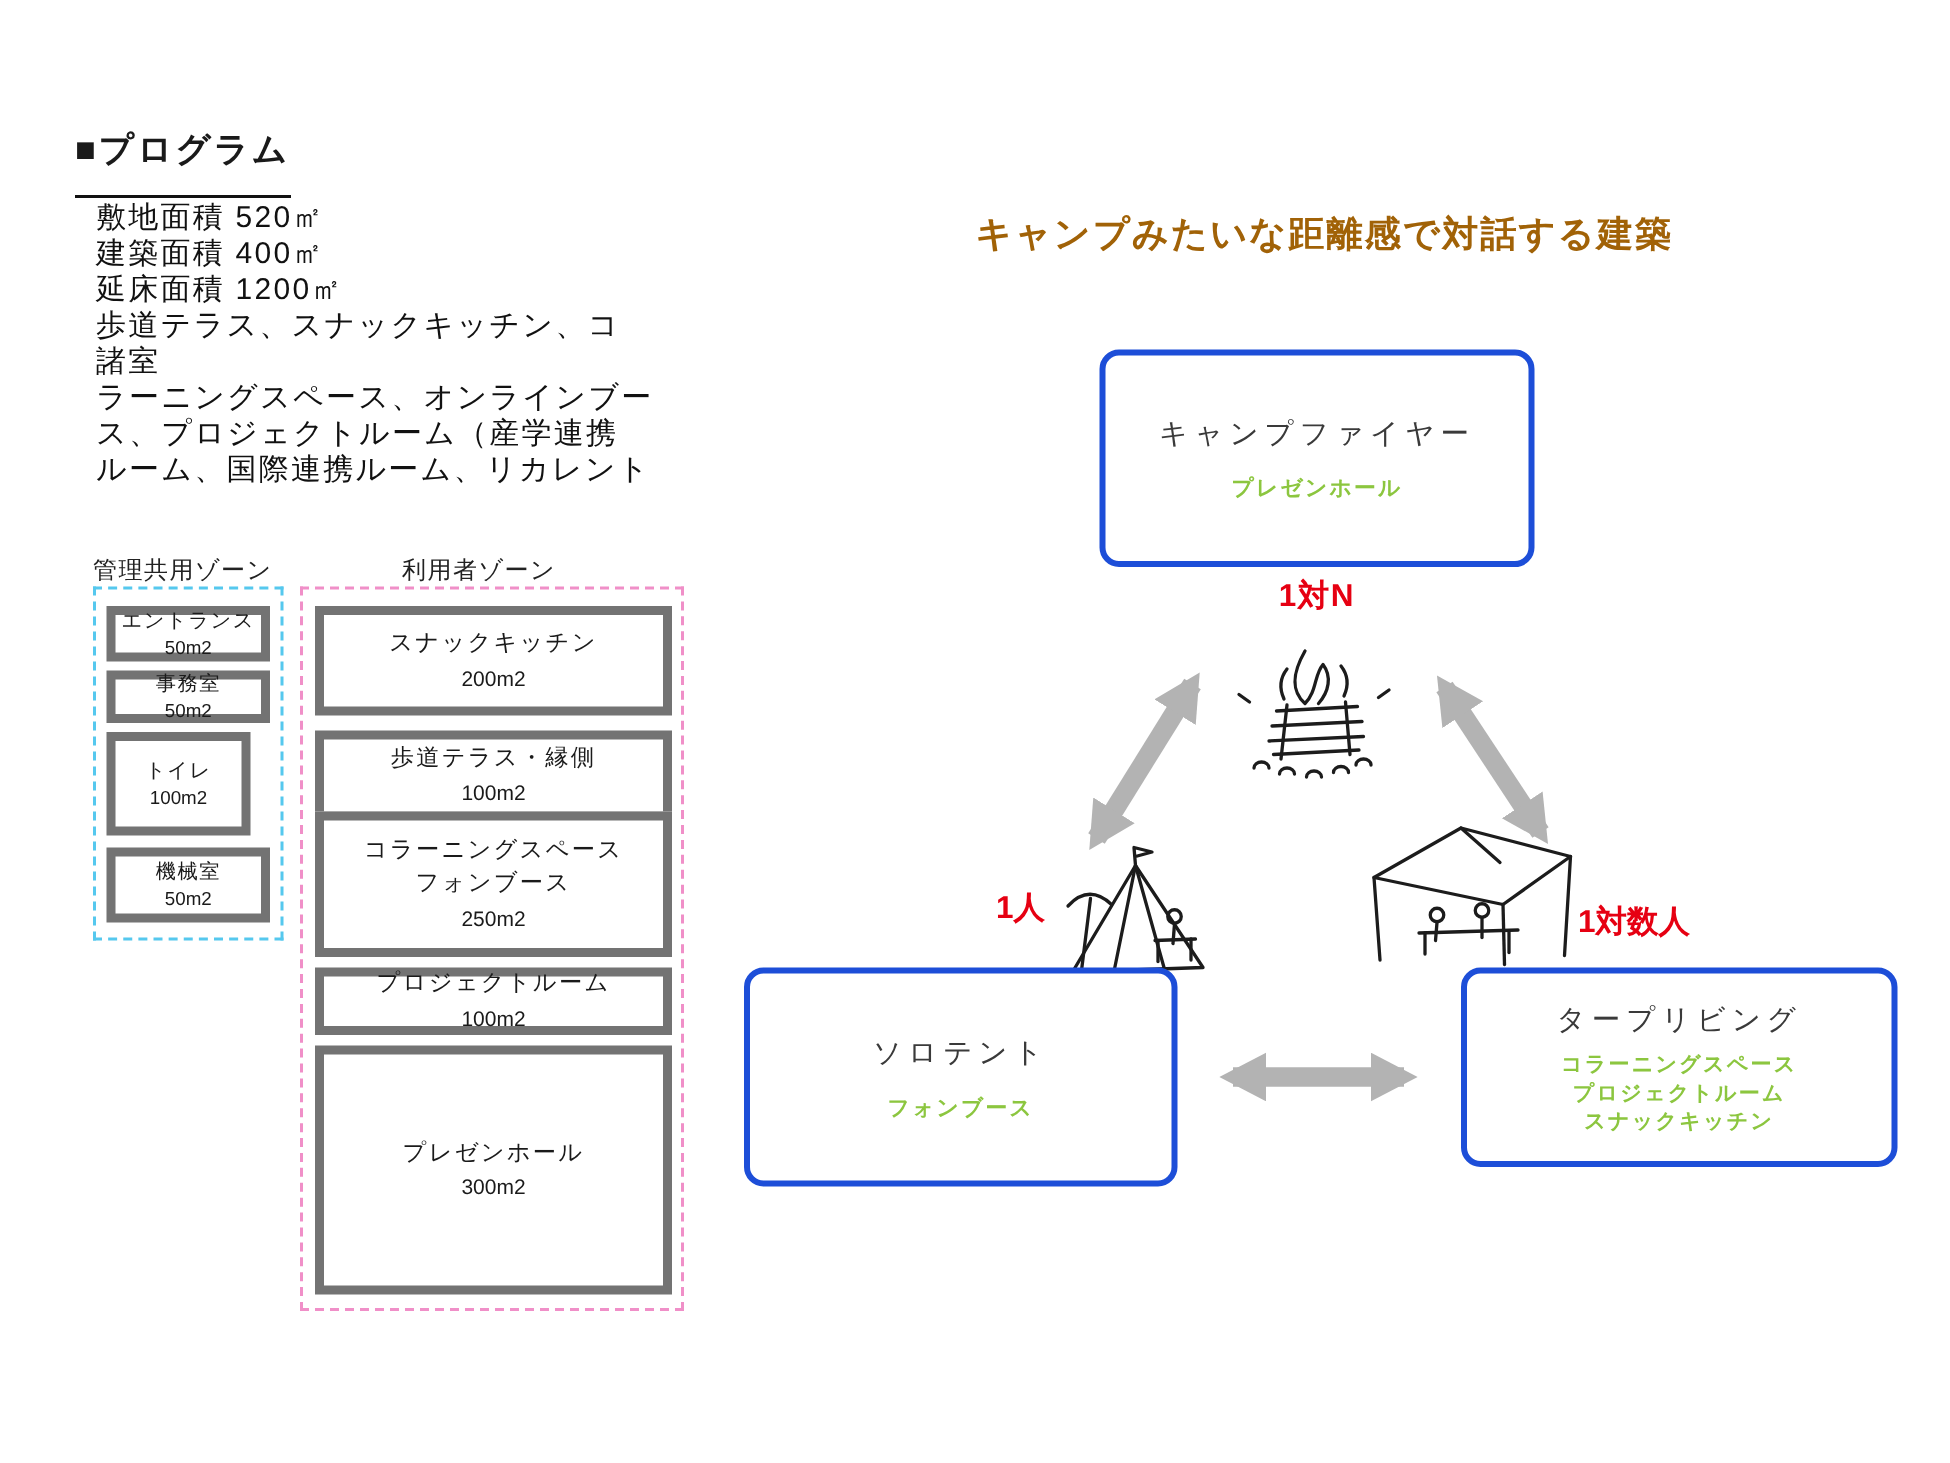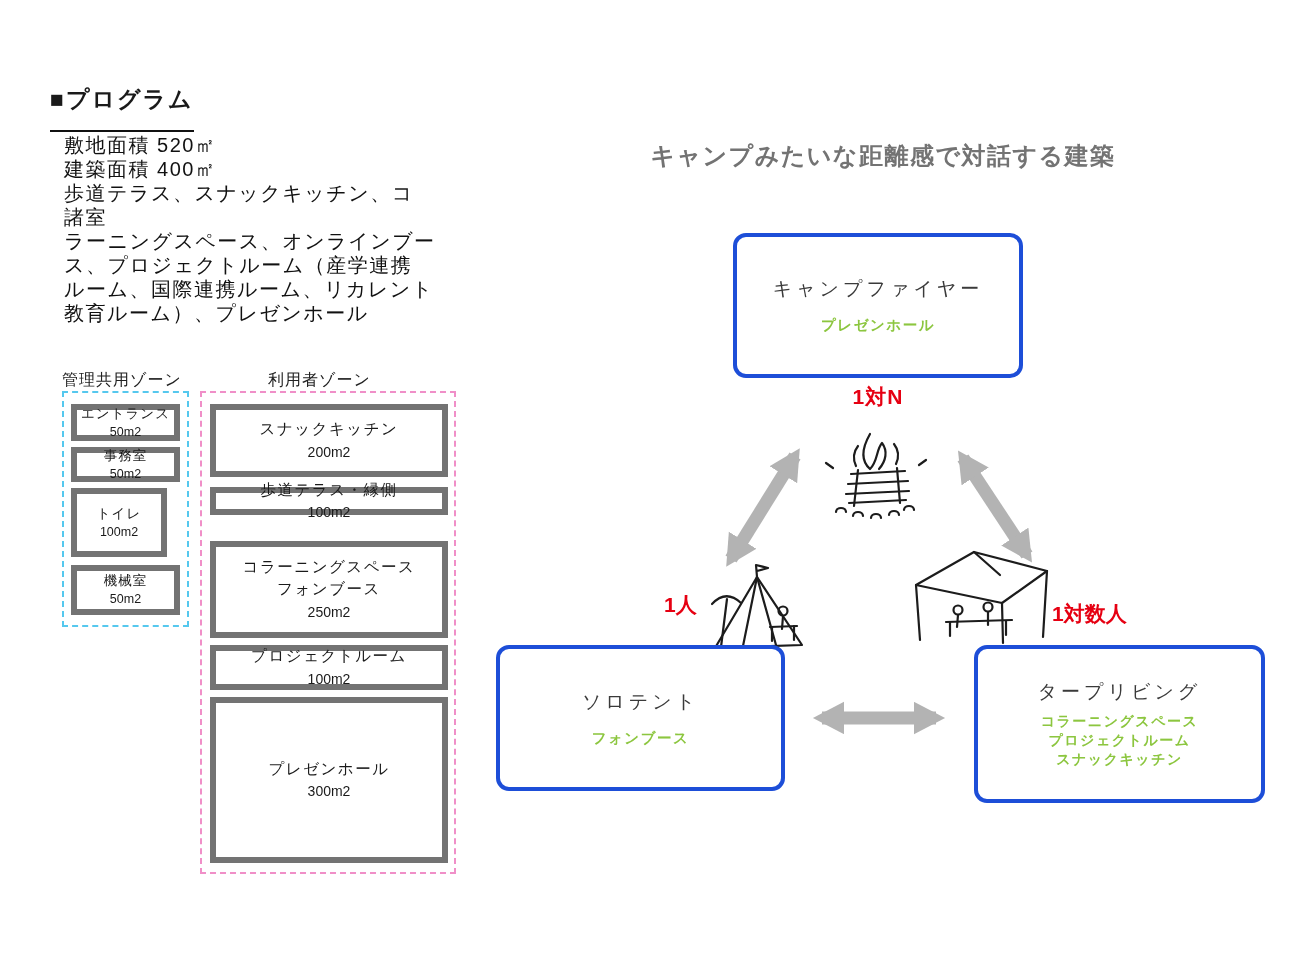--- a/index.html
+++ b/index.html
@@ -43,39 +43,39 @@
   .zone-box.admin .room-area { font-size:12.5px; line-height:1.4; }
   .zone-box.user  .room-name { font-size:15.5px; letter-spacing:1.5px; }
   .zone-box.user  .room-area { font-size:14px; line-height:1.6; }
 
   .room.a1 { left:7px; top:11px;  width:109px; height:37px; }
   .room.a2 { left:7px; top:54px;  width:109px; height:35px; }
   .room.a3 { left:7px; top:95px;  width:96px; height:69px; }
   .room.a4 { left:7px; top:172px; width:109px; height:50px; }
 
   .room.u1 { left:8px; top:11px;  width:238px; height:73px; }
-  .room.u2 { left:8px; top:94px;  width:238px; height:28px; }
+  .room.u2 { left:8px; top:94px;  width:238px; height:60px; }
   .room.u3 { left:8px; top:148px; width:238px; height:97px; }
   .room.u4 { left:8px; top:252px; width:238px; height:45px; }
   .room.u5 { left:8px; top:304px; width:238px; height:166px; }
 
   
   .diagram-title {
     position:absolute; left:608px; top:140px; width:550px;
-    text-align:center; font-size:24px; font-weight:bold; color:#737373;
+    text-align:center; font-size:24px; font-weight:bold; color:#a16207;
     letter-spacing:1.5px; white-space:nowrap;
   }
   .node {
     position:absolute; border:4px solid #1d4ed8; border-radius:13px; background:#fff;
     display:flex; flex-direction:column; align-items:center; justify-content:center;
     text-align:center;
   }
   .node.campfire { left:733px; top:233px; width:290px; height:145px; }
   .node.solo     { left:496px; top:645px; width:289px; height:146px; }
-  .node.tarp     { left:974px; top:645px; width:291px; height:158px; }
+  .node.tarp     { left:974px; top:645px; width:291px; height:133px; }
   .node-label { font-size:19px; letter-spacing:4px; color:#3a3a3a; white-space:nowrap; }
   .node-program {
     margin-top:14px; font-size:14.5px; font-weight:bold; color:#8cc63f;
     letter-spacing:1.5px; white-space:nowrap;
   }
   .tarp-programs { margin-top:7px; }
   .tarp-program {
     font-size:14px; font-weight:bold; color:#8cc63f;
     letter-spacing:1.5px; line-height:19px; white-space:nowrap;
   }
@@ -92,26 +92,26 @@
 </head>
 <body>
 
 <div class="canvas">
 
   <div class="heading">■プログラム</div>
 
   <div class="program-text">
     <div>敷地面積 520㎡</div>
     <div>建築面積 400㎡</div>
+    <div>延床面積 1200㎡</div>
     <div>歩道テラス、スナックキッチン、コ</div>
     <div>諸室</div>
     <div>ラーニングスペース、オンラインブー</div>
     <div>ス、プロジェクトルーム（産学連携</div>
     <div>ルーム、国際連携ルーム、リカレント</div>
-    <div>教育ルーム）、プレゼンホール</div>
   </div>
 
   <div class="zone-label admin">管理共用ゾーン</div>
   <div class="zone-label user">利用者ゾーン</div>
 
   <div class="zone-box admin">
     <div class="room a1">
       <div class="room-name">エントランス</div>
       <div class="room-area">50m2</div>
     </div>

